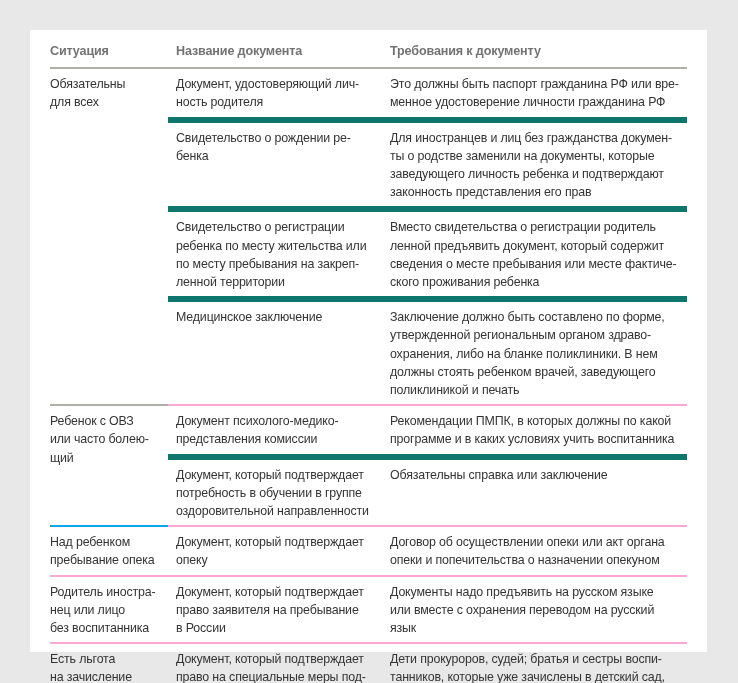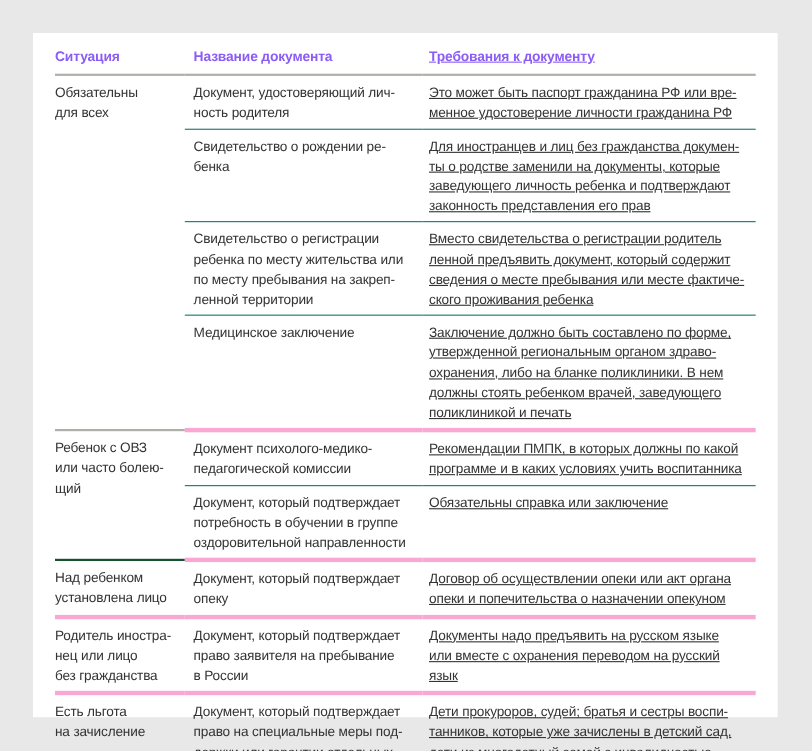--- a/index.html
+++ b/index.html
@@ -33,36 +33,36 @@
       color: #343434;
       table-layout: fixed;
       letter-spacing: -0.15px;
     }
     col.c1 { width: 118px; }
     col.c2 { width: 216px; }
     col.c3 { width: 303px; }
     th {
       text-align: left;
       font-weight: bold;
-      color: #8b5cf6;
+      color: #737373;
       font-size: 12.6px;
       padding: 0 0 7px 0;
       vertical-align: bottom;
       border-bottom: 2px solid #b0aea8;
       height: 18px;
     }
     th.h2, td.d2 { padding-left: 8px; }
-    th.h3, td.d3 { padding-left: 6px; text-decoration: underline; }
+    th.h3, td.d3 { padding-left: 6px; }
     td {
       vertical-align: top;
       padding-top: 6px;
       padding-bottom: 5px;
     }
-    tr.group-end td { border-bottom: 4px solid #f9a8d4; }
-    tr.sub-end td.d2, tr.sub-end td.d3 { border-bottom: 1px solid #0f766e; }
+    tr.group-end td { border-bottom: 2px solid #f9a8d4; }
+    tr.sub-end td.d2, tr.sub-end td.d3 { border-bottom: 6px solid #0f766e; }
     td.d1 { padding-left: 0; padding-right: 4px; margin-left: 28px; }
     .cell-text { white-space: pre-line; display: block; }
   </style>
 </head>
 <body>
 
 <div class="card">
   <div class="table-wrap">
     <table>
       <colgroup>
@@ -82,21 +82,21 @@
         <tr class="sub-end">
           <td class="d1" rowspan="4" style="border-bottom:2px solid #b0aea8">
               <span class="cell-text">Обязательны
 для всех</span>
             </td>
           <td class="d2">
               <span class="cell-text">Документ, удостоверяющий лич-
 ность родителя</span>
             </td>
           <td class="d3">
-              <span class="cell-text">Это может быть паспорт гражданина РФ или вре-
+              <span class="cell-text">Это должны быть паспорт гражданина РФ или вре-
 менное удостоверение личности гражданина РФ</span>
             </td>
         </tr>
         <tr class="sub-end">
           <td class="d2">
               <span class="cell-text">Свидетельство о рождении ре-
 бенка</span>
             </td>
           <td class="d3">
               <span class="cell-text">Для иностранцев и лиц без гражданства докумен-
@@ -126,65 +126,65 @@
           <td class="d3">
               <span class="cell-text">Заключение должно быть составлено по форме,
 утвержденной региональным органом здраво-
 охранения, либо на бланке поликлиники. В нем
 должны стоять ребенком врачей, заведующего
 поликлиникой и печать</span>
             </td>
         </tr>
 
         <tr class="sub-end">
-          <td class="d1" rowspan="2" style="border-bottom:2px solid #14532d">
+          <td class="d1" rowspan="2" style="border-bottom:2px solid #0ea5e9">
               <span class="cell-text">Ребенок с ОВЗ
 или часто болею-
 щий</span>
             </td>
           <td class="d2">
               <span class="cell-text">Документ психолого-медико-
-педагогической комиссии</span>
+представления комиссии</span>
             </td>
           <td class="d3">
               <span class="cell-text">Рекомендации ПМПК, в которых должны по какой
 программе и в каких условиях учить воспитанника</span>
             </td>
         </tr>
         <tr class="group-end">
           <td class="d2">
               <span class="cell-text">Документ, который подтверждает
 потребность в обучении в группе
 оздоровительной направленности</span>
             </td>
           <td class="d3">
               <span class="cell-text">Обязательны справка или заключение</span>
             </td>
         </tr>
 
         <tr class="group-end">
           <td class="d1">
               <span class="cell-text">Над ребенком
-установлена лицо</span>
+пребывание опека</span>
             </td>
           <td class="d2">
               <span class="cell-text">Документ, который подтверждает
 опеку</span>
             </td>
           <td class="d3">
               <span class="cell-text">Договор об осуществлении опеки или акт органа
 опеки и попечительства о назначении опекуном</span>
             </td>
         </tr>
 
         <tr class="group-end">
           <td class="d1">
               <span class="cell-text">Родитель иностра-
 нец или лицо
-без гражданства</span>
+без воспитанника</span>
             </td>
           <td class="d2">
               <span class="cell-text">Документ, который подтверждает
 право заявителя на пребывание
 в России</span>
             </td>
           <td class="d3">
               <span class="cell-text">Документы надо предъявить на русском языке
 или вместе с охранения переводом на русский
 язык</span>

